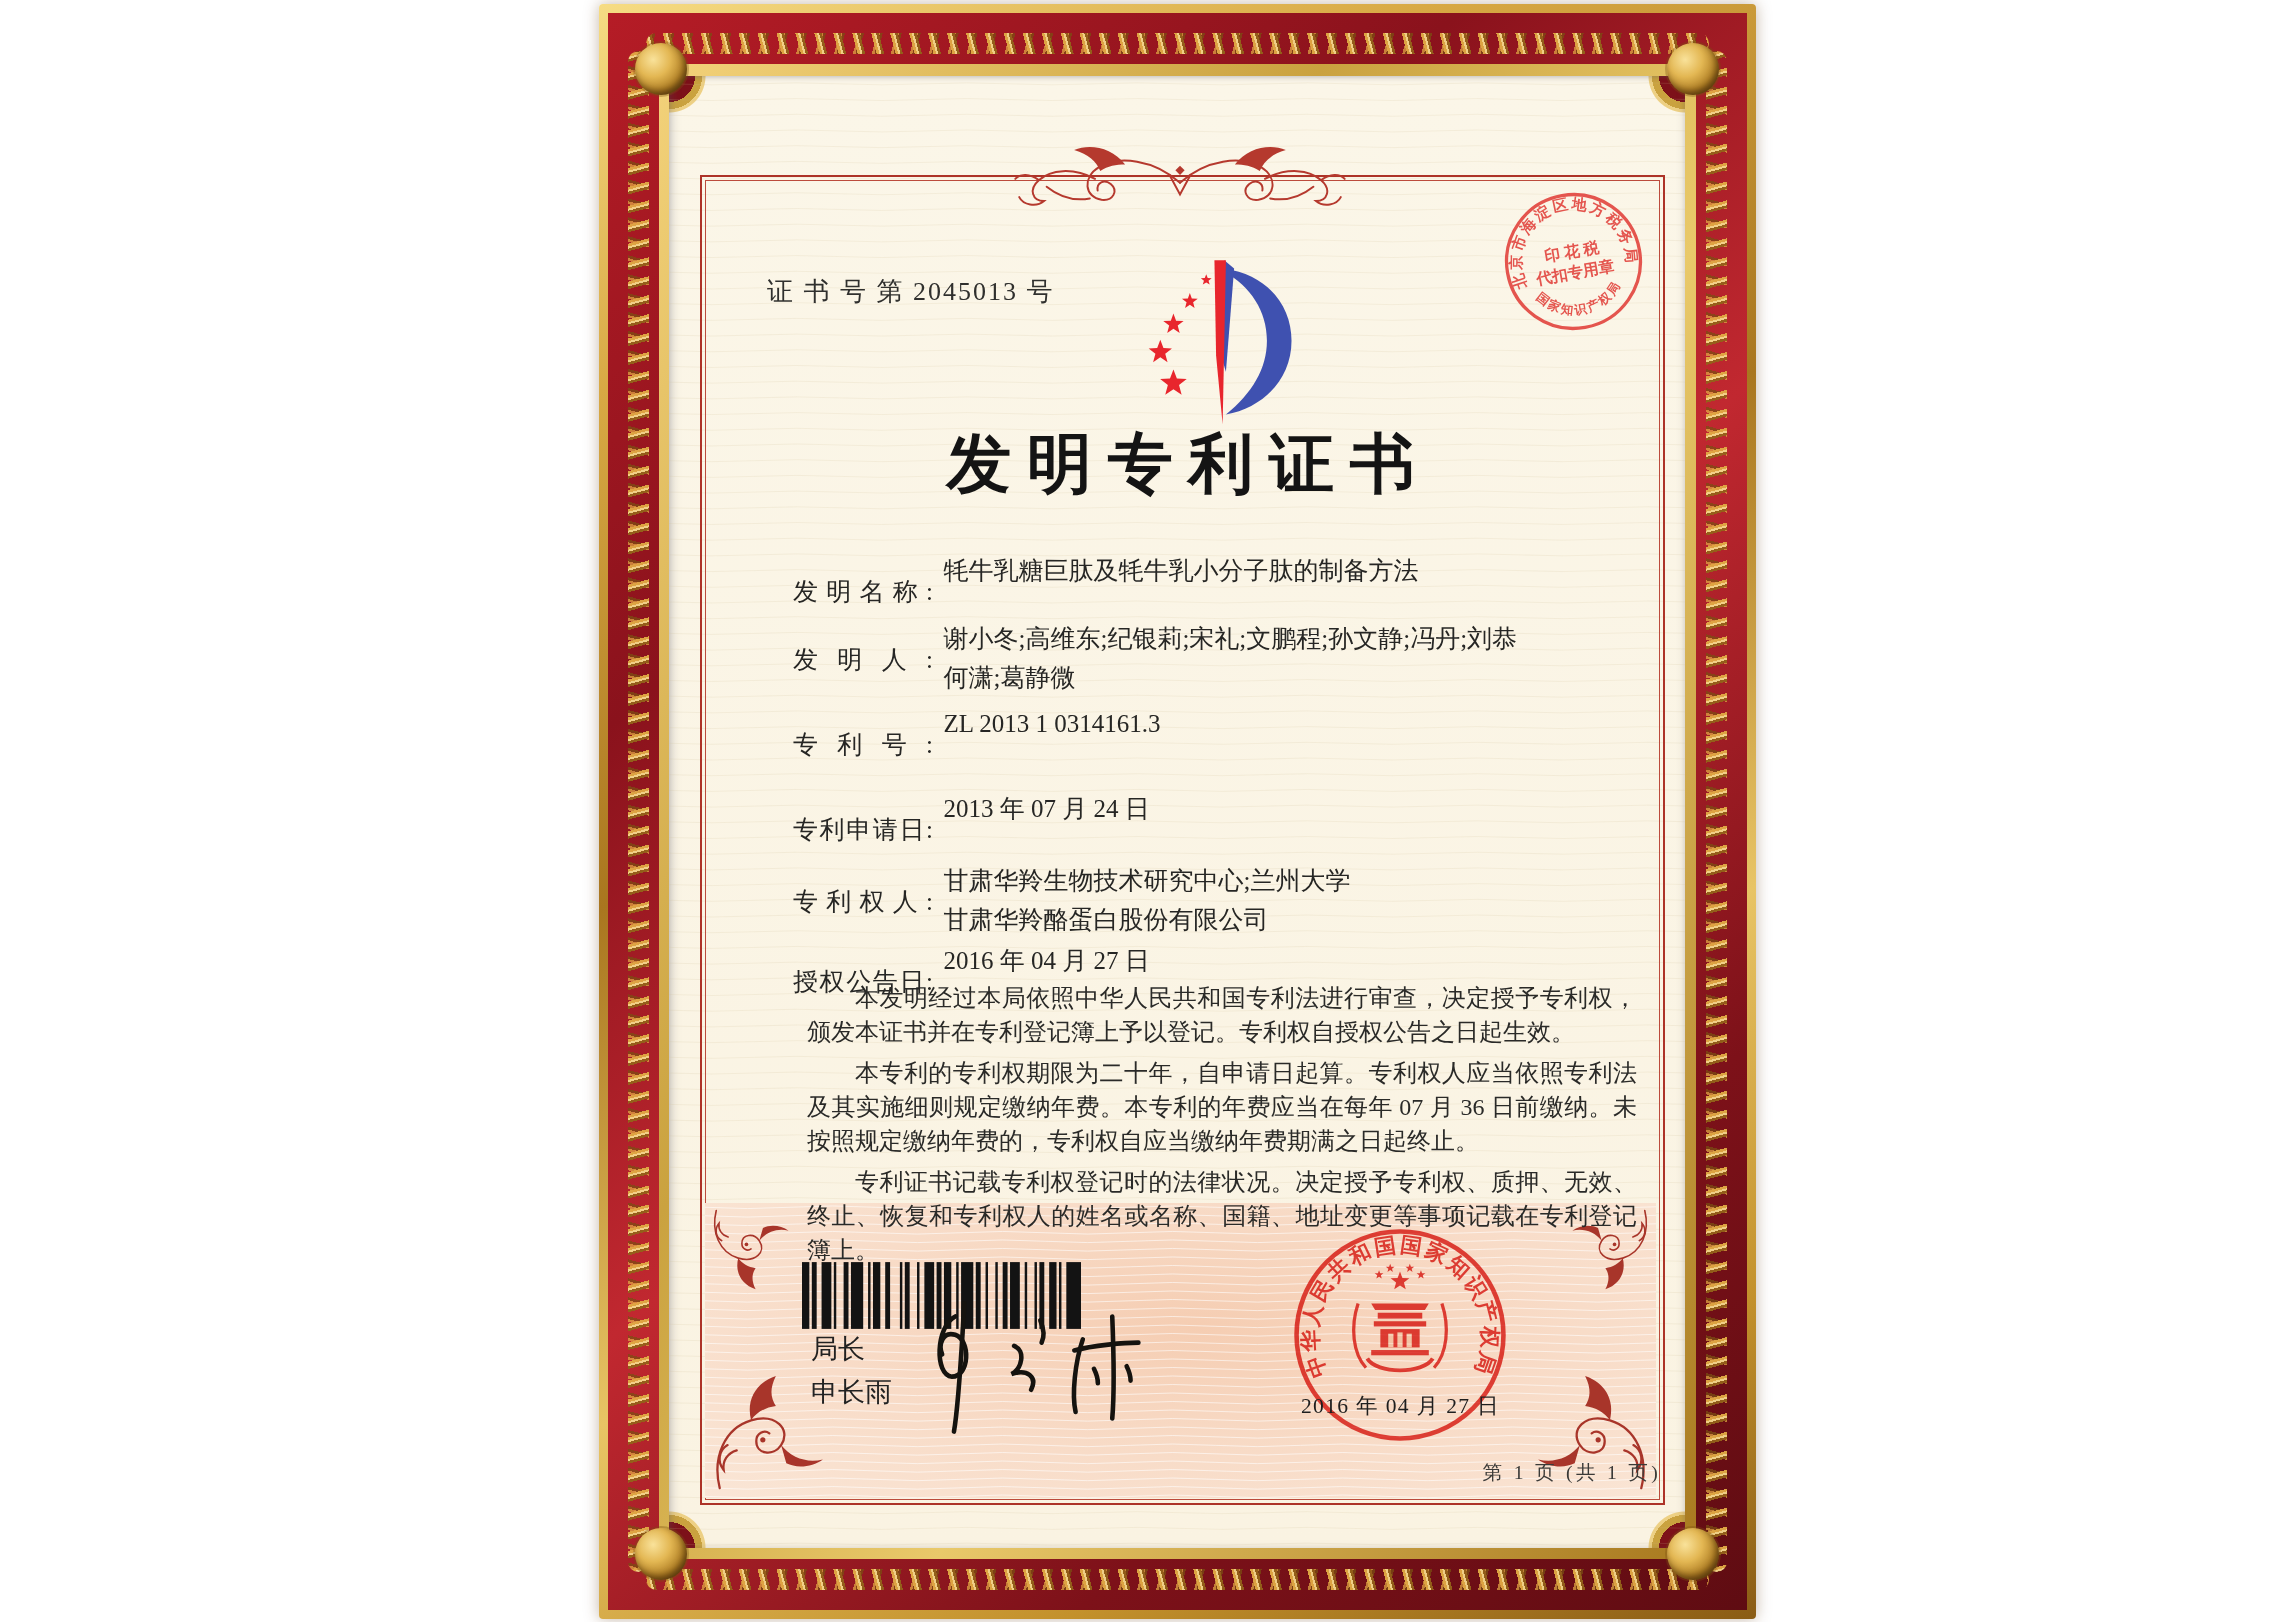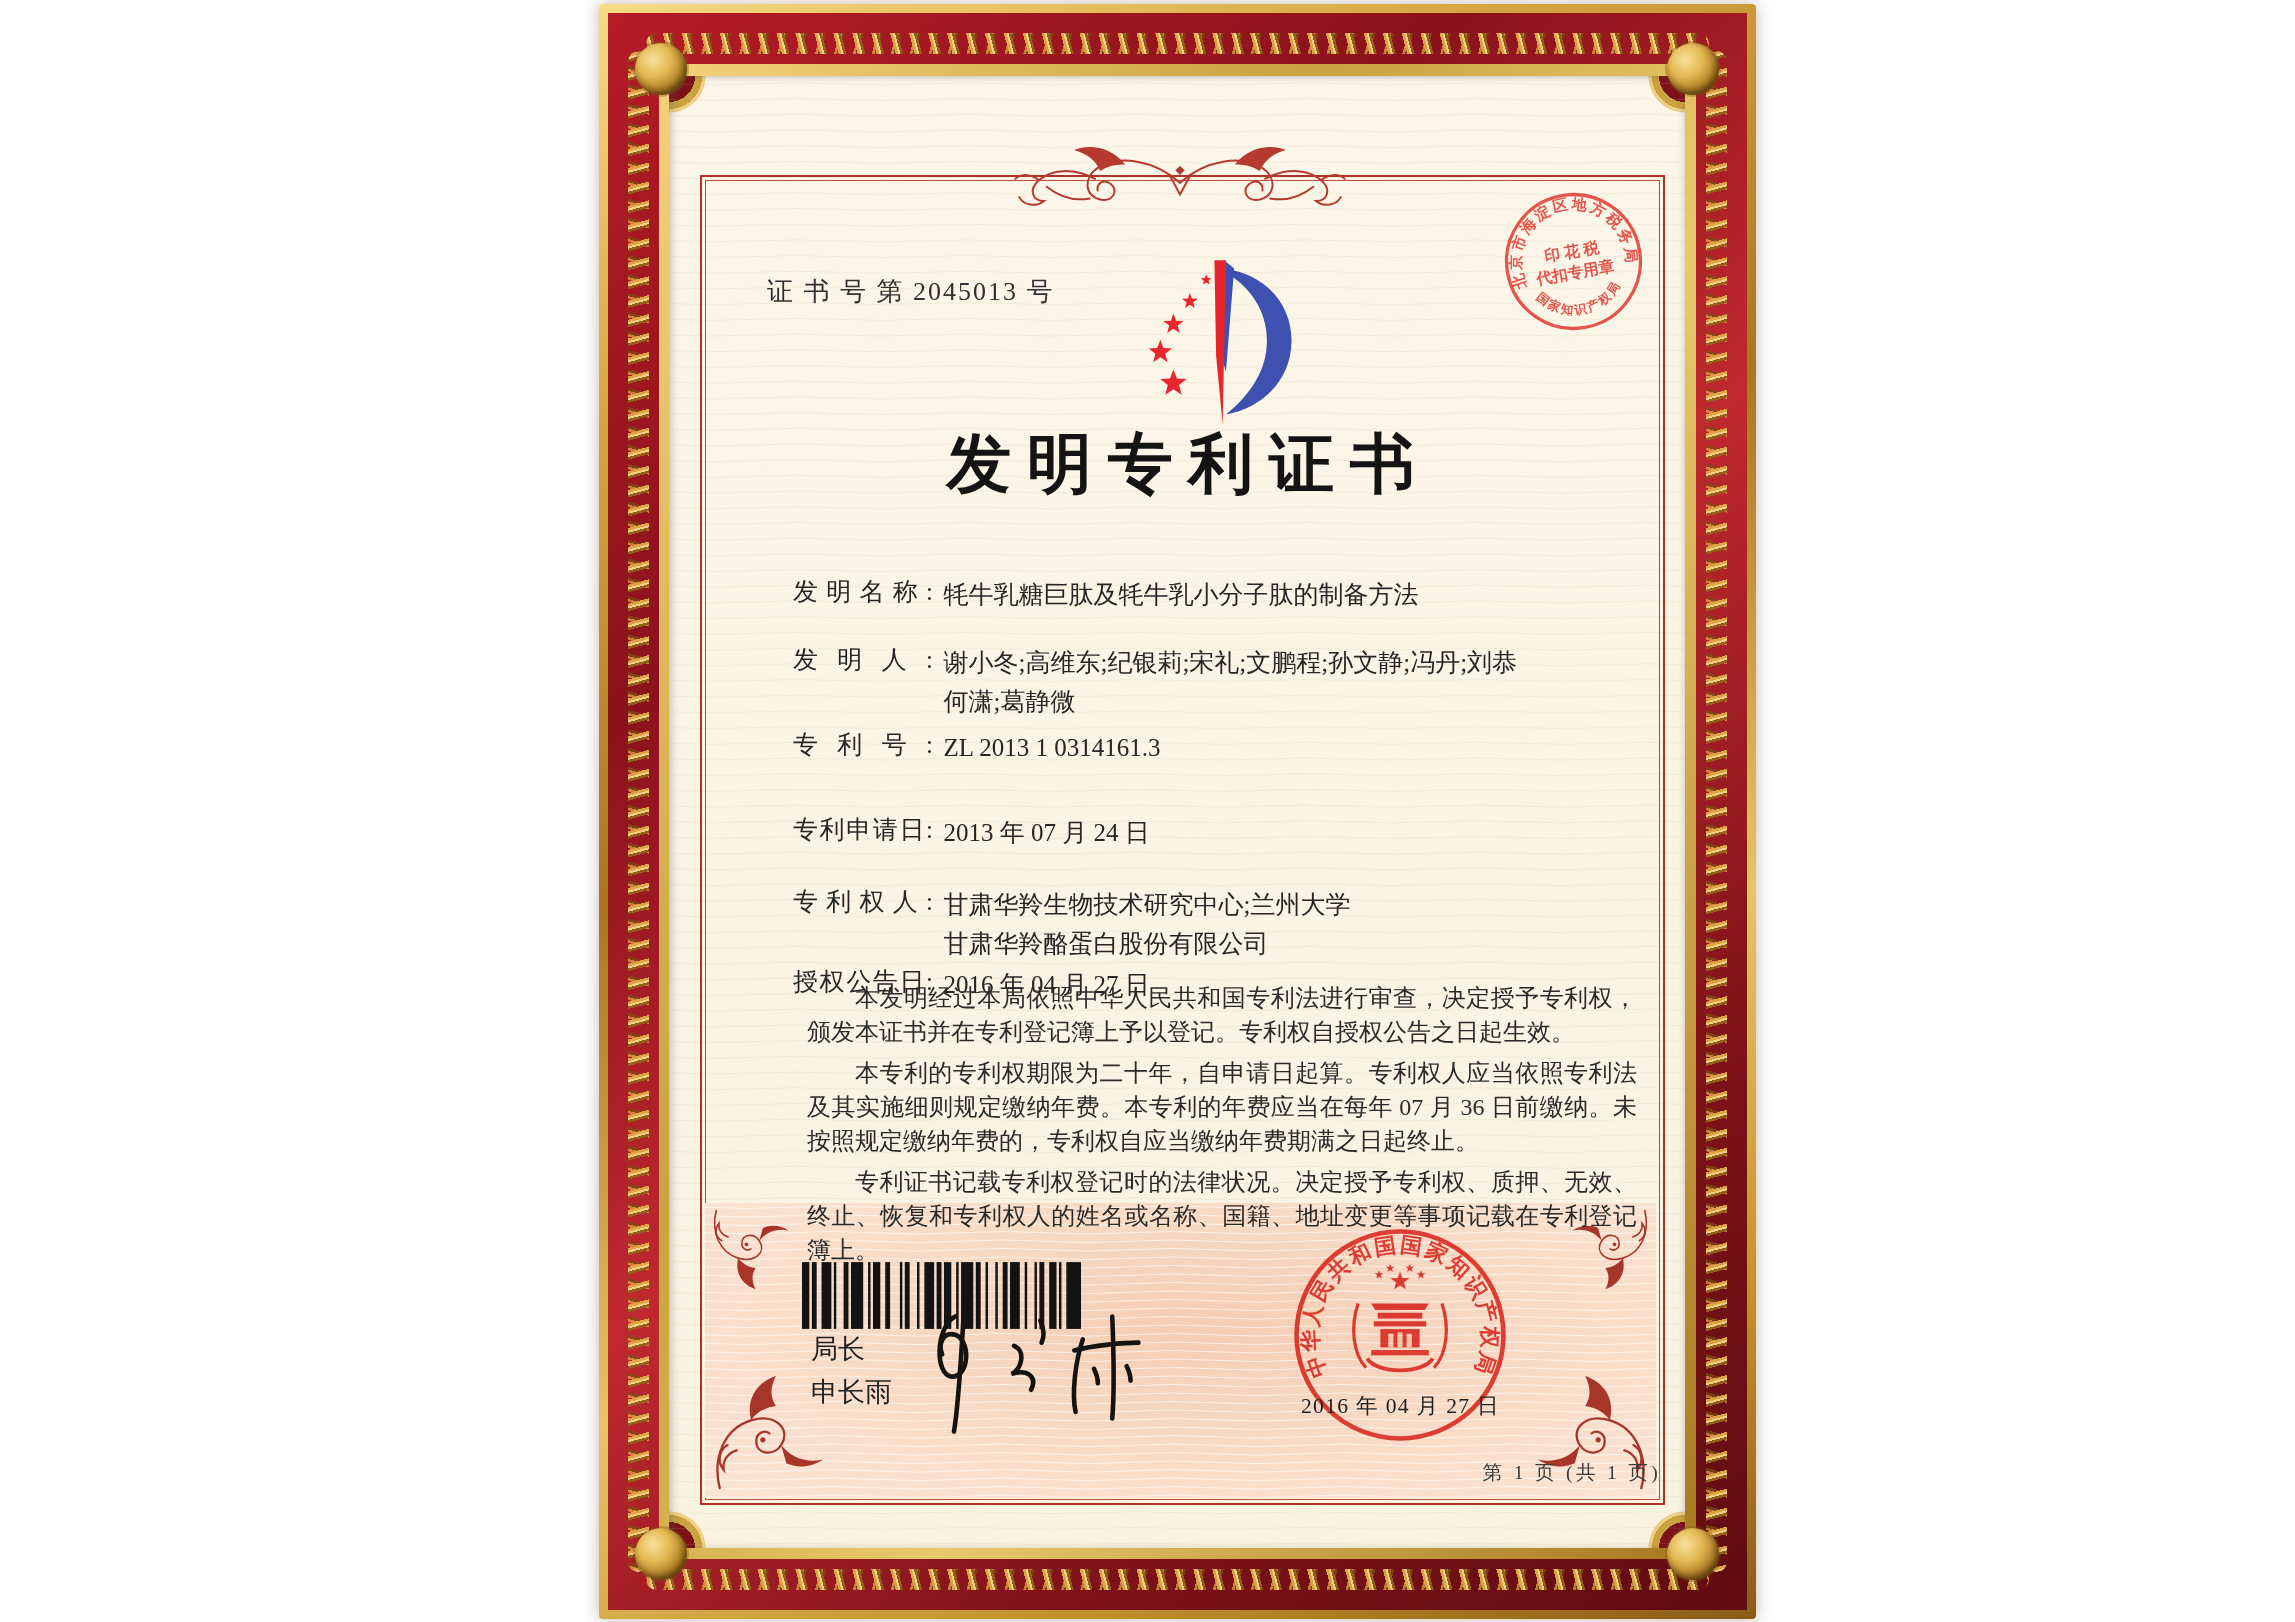--- a/index.html
+++ b/index.html
@@ -42,21 +42,21 @@
 
   .pink-band{left:705px;top:1203px;width:951px;height:295px;
         background:radial-gradient(ellipse at 52% 42%, #f5cdb2 0%, #f8dcc8 55%, #fae6d6 100%);}
 
   
   .cert-no{left:767px;top:274px;font-size:26px;color:#30302e;letter-spacing:2px;}
   .title{left:700px;width:961px;top:420px;text-align:center;font-size:65px;font-weight:bold;
          color:#141414;letter-spacing:15.7px;text-indent:15.7px;}
   .frow{position:absolute;left:793px;width:864px;display:flex;font-size:25px;color:#262624;line-height:39px;}
   .flabel{flex:none;width:140px;text-align:justify;text-align-last:justify;margin-top:21px;}
-  .fvalue{margin-left:10.5px;white-space:pre-line;margin-top:24px;}
+  .fvalue{margin-left:10.5px;white-space:pre-line;}
   .paras{left:800px;top:974px;width:844px;font-size:24px;line-height:34px;color:#2a2a28;text-align:justify;}
   .paras p{margin:7px;text-indent:2em;}
   .footer{left:700px;width:961px;top:1459px;text-align:right;font-size:19.6px;color:#3a3a38;letter-spacing:3.3px;}
   .director{left:811px;top:1328px;font-size:27px;color:#222;line-height:43px;}
   .seal-date{left:1263px;top:1391px;width:275px;text-align:center;font-size:21.6px;color:#1e1e1e;letter-spacing:1.3px;}
 
   .stamp-wrap{left:1502px;top:190px;width:143px;height:143px;transform:rotate(-10deg);}
   .seal-wrap{left:1290px;top:1225px;width:220px;height:220px;mix-blend-mode:multiply;}
   .logo-wrap{left:1139px;top:257px;width:164px;height:169px;}
   .sig-wrap{left:916px;top:1277px;width:314px;height:164px;}

